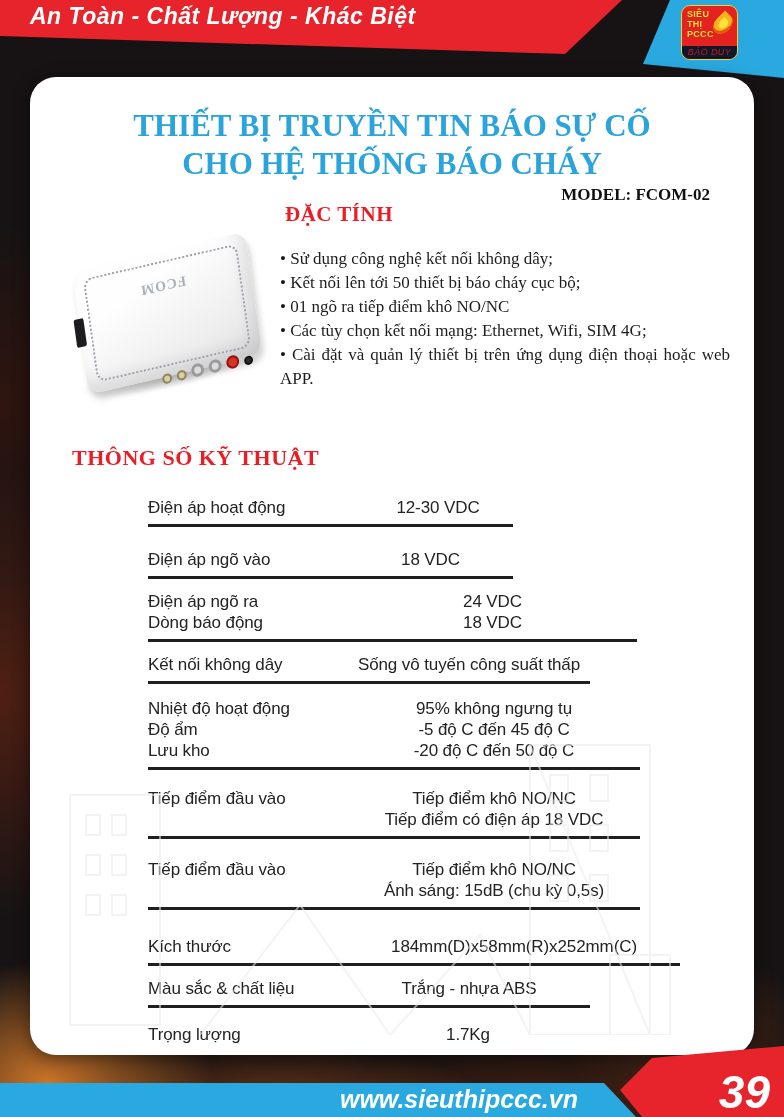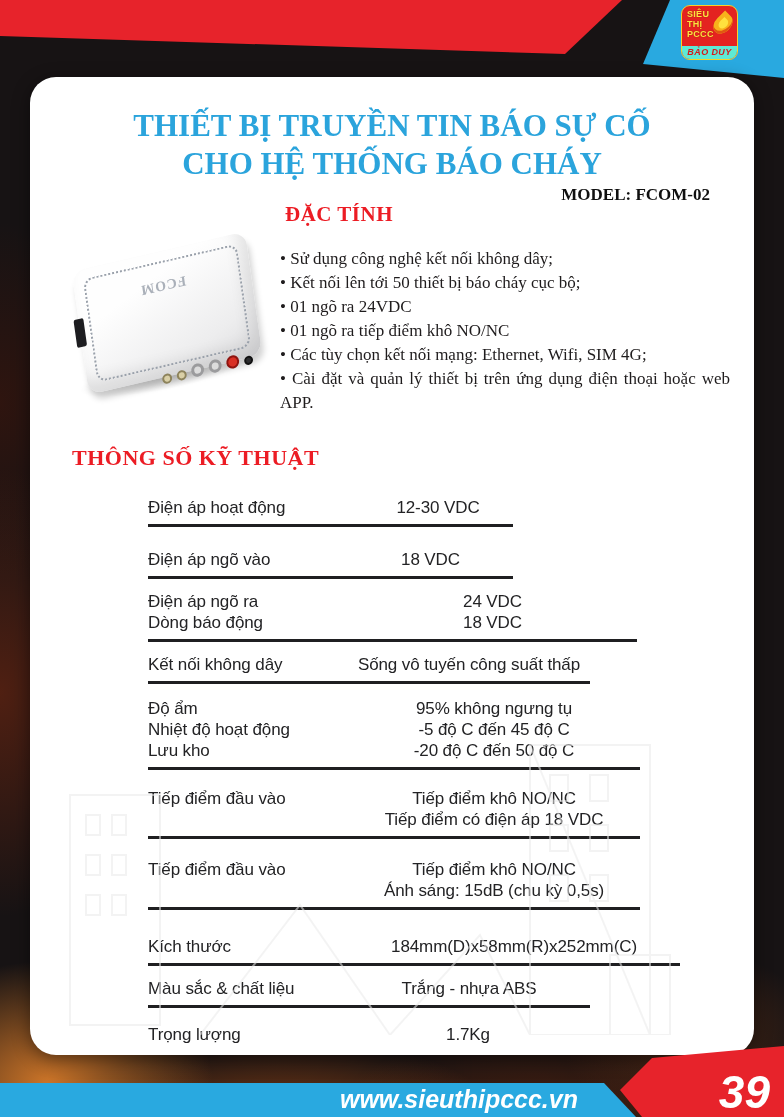--- a/index.html
+++ b/index.html
@@ -25,22 +25,22 @@
   
   .logo{position:absolute;left:681px;top:5px;width:57px;height:55px;background:#E42320;
       border-radius:9px;border:1px solid #f6d32a;box-sizing:border-box;overflow:hidden;}
   .logo-lines{position:absolute;left:5px;top:3px;line-height:10px;}
   .logo-lines span{display:block;color:#FFE23E;font-weight:bold;font-size:9px;
       text-shadow:0 0 1px #8d0f0f;letter-spacing:.3px;}
   .flame{position:absolute;right:6px;top:7px;width:16px;height:22px;background:#F8B21B;
       border-radius:0 50% 50% 50%;transform:rotate(45deg);box-shadow:inset -2px -2px 0 #E05812;}
   .flame i{position:absolute;left:4px;top:5px;width:8px;height:11px;background:#FFE23E;
       border-radius:0 50% 50% 50%;}
-  .logo-band{position:absolute;left:0;bottom:0;width:100%;height:13px;background:#5eead4;
-      color:#D61A1A;font-weight:bold;font-style:italic;font-size:9px;text-align:center;
+  .logo-band{position:absolute;left:0;bottom:0;width:100%;height:13px;background:#0f172a;
+      color:#D61A1A;font-weight:normal;font-style:italic;font-size:9px;text-align:center;
       line-height:13px;letter-spacing:.4px;}
   
   .card{position:absolute;left:30px;top:77px;width:724px;height:978px;background:#fff;
       border-radius:26px;box-shadow:0 4px 18px rgba(0,0,0,.45);}
   .title{margin:30px 10px 0;text-align:center;color:#2BA4DC;
       font-family:"Liberation Serif",serif;font-weight:bold;font-size:31px;line-height:38px;}
   .model{position:absolute;right:44px;top:108px;color:#101010;
       font-family:"Liberation Serif",serif;font-weight:bold;font-size:17px;}
   .h-red{position:absolute;color:#EC1C24;font-family:"Liberation Serif",serif;
       font-weight:bold;text-align:right;}
@@ -90,20 +90,21 @@
   .page-num{position:absolute;right:14px;bottom:0px;color:#fff;font-style:italic;
       font-weight:bold;font-size:46px;line-height:50px;}
 </style>
 </head>
 <body>
 
 <div class="page">
   <div class="bg"></div>
 
   <div class="banner-red"></div>
+  <div class="slogan">An Toàn - Chất Lượng - Khác Biệt</div>
   <div class="corner-cyan"></div>
   <div class="logo">
     <div class="logo-lines">
       <span>SIÊU</span>
       <span>THỊ</span>
       <span>PCCC</span>
     </div>
     <div class="flame">
         <i></i>
       </div>
@@ -131,21 +132,20 @@
           <span class="jack silver"></span>
           <span class="jack red"></span>
           <span class="jack black"></span>
         </div>
       </div>
     </div>
 
     <div class="features" id="features-list">
         <div class="feature">Sử dụng công nghệ kết nối không dây;</div>
         <div class="feature">Kết nối lên tới 50 thiết bị báo cháy cục bộ;</div>
-        <div class="feature">01 ngõ ra 24VDC</div>
         <div class="feature">01 ngõ ra tiếp điểm khô NO/NC</div>
         <div class="feature">Các tùy chọn kết nối mạng: Ethernet, Wifi, SIM 4G;</div>
         <div class="feature">Cài đặt và quản lý thiết bị trên ứng dụng điện thoại hoặc web APP.</div>
       </div>
 
     <div class="h-red spec-head">THÔNG SỐ KỸ THUẬT</div>
     <div class="spec-table" id="spec-table">
         <div class="spec-row" style="width: 365px; margin-bottom: 22px; gap: 15px;">
           <div class="spec-labels">
             <div class="spec-label">Điện áp hoạt động</div>
@@ -175,22 +175,22 @@
         <div class="spec-row" style="width: 442px; margin-bottom: 14px;">
           <div class="spec-labels">
             <div class="spec-label">Kết nối không dây</div>
           </div>
           <div class="spec-values">
             <div class="spec-value">Sống vô tuyến công suất thấp</div>
           </div>
         </div>
         <div class="spec-row" style="width: 492px; margin-bottom: 18px;">
           <div class="spec-labels">
+            <div class="spec-label">Nhiệt độ hoạt động</div>
             <div class="spec-label">Độ ẩm</div>
-            <div class="spec-label">Nhiệt độ hoạt động</div>
             <div class="spec-label">Lưu kho</div>
           </div>
           <div class="spec-values">
             <div class="spec-value">95% không ngưng tụ</div>
             <div class="spec-value">-5 độ C đến 45 độ C</div>
             <div class="spec-value">-20 độ C đến 50 độ C</div>
           </div>
         </div>
         <div class="spec-row" style="width: 492px; margin-bottom: 20px;">
           <div class="spec-labels">

